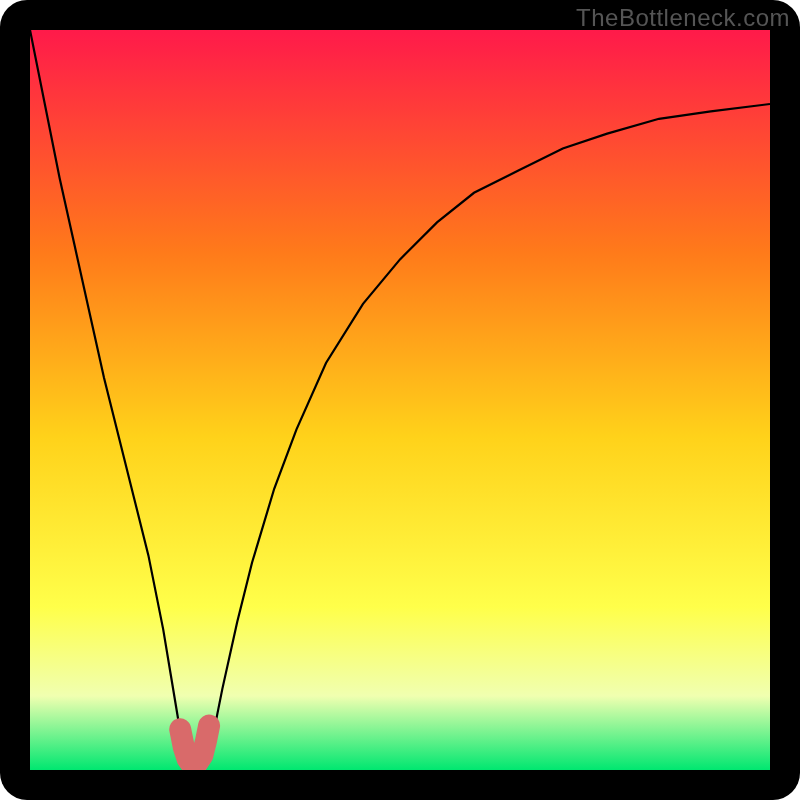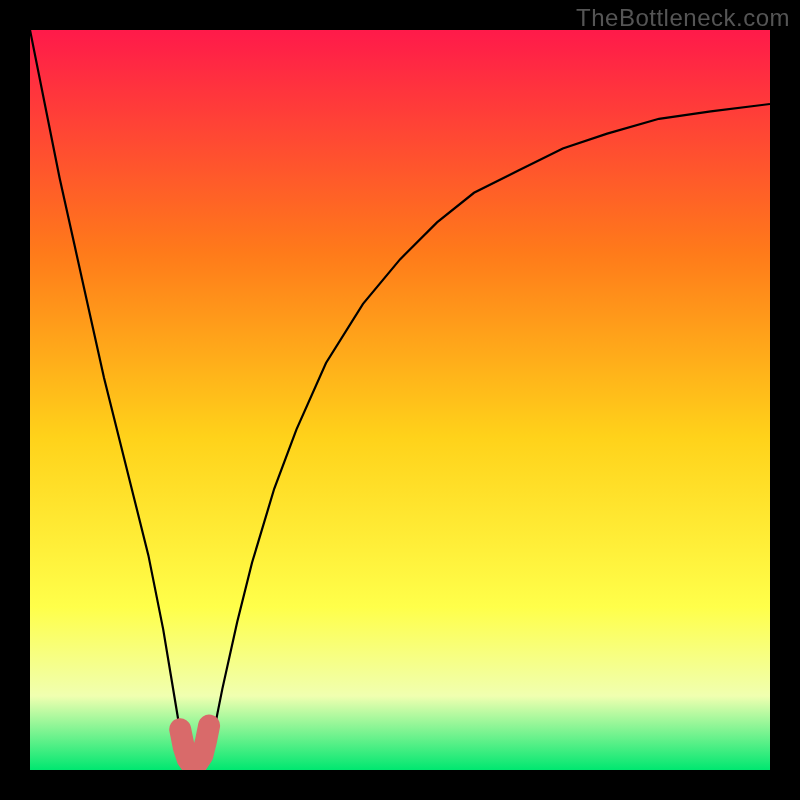--- a/index.html
+++ b/index.html
@@ -9,20 +9,21 @@
     height: 800px;
     overflow: hidden;
     font-family: Arial, Helvetica, sans-serif;
   }
   .frame {
     position: relative;
     width: 800px;
     height: 800px;
     background: #000;
     box-sizing: border-box;
+    border-radius: 27px;
   }
   .plot-area {
     position: absolute;
     left: 30px;
     top: 30px;
     width: 740px;
     height: 740px;
   }
   .watermark {
     position: absolute;

